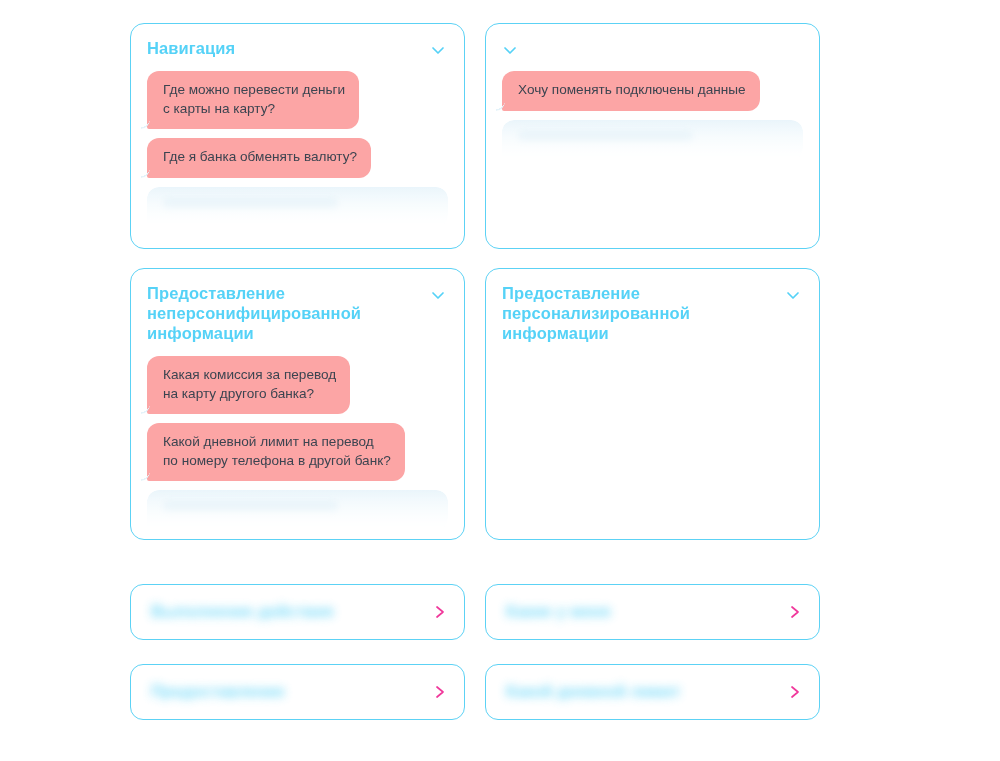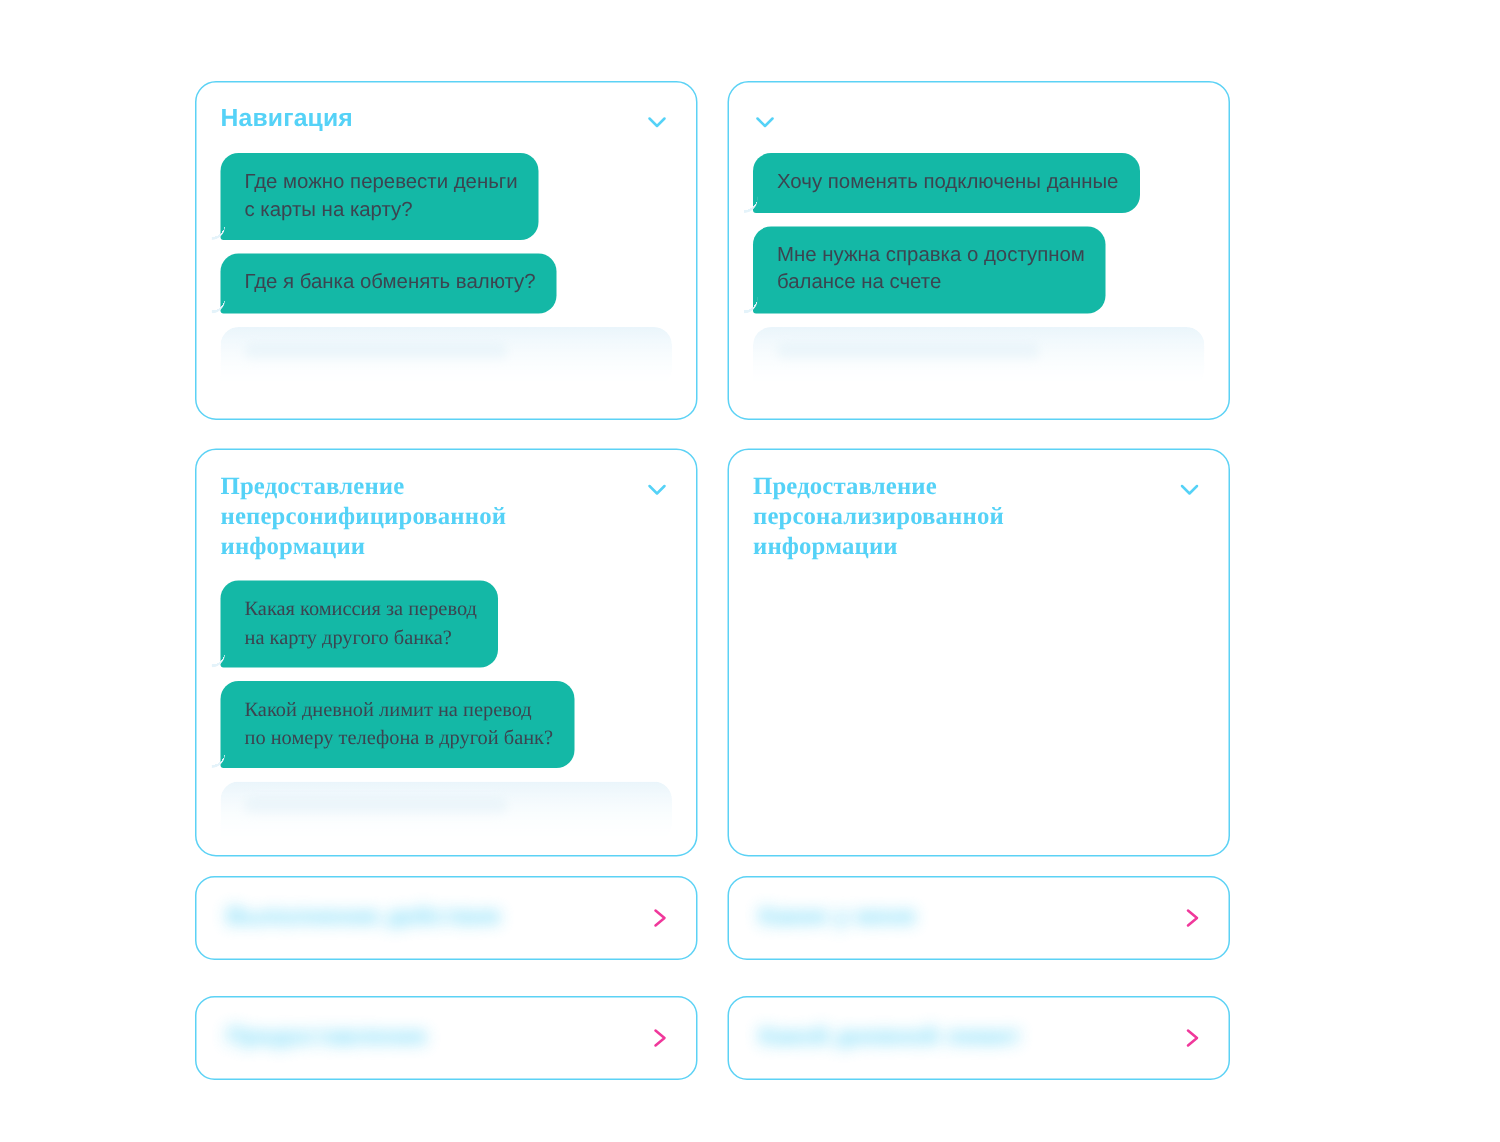--- a/index.html
+++ b/index.html
@@ -15,40 +15,40 @@
   .page {
     position: relative;
     width: 1000px;
     height: 761px;
     background: #ffffff;
   }
 
   .grid {
     position: absolute;
     left: 130px;
-    top: 54px;
+    top: 23px;
     width: 690px;
     display: grid;
     grid-template-columns: 335px 335px;
     column-gap: 20px;
     row-gap: 19px;
     border-radius: 21px;
   }
 
   
   .card {
     position: relative;
     background: #ffffff;
     border: 1.4px solid #5CD2F5;
     border-radius: 14px;
     padding: 14px 16px 16px 16px;
     overflow: hidden;
   }
   .card.row1 { height: 226px; }
-  .card.row2 { height: 272px; font-family: Liberation Serif, serif; }
+  .card.row2 { height: 272px; }
 
   .card-head {
     display: flex;
     align-items: flex-start;
     justify-content: space-between;
     gap: 10px;
   }
 
   .card-title {
     color: #55D2F7;
@@ -72,21 +72,21 @@
   .bubbles {
     position: relative;
     margin-top: 13px;
     display: flex;
     flex-direction: column;
     gap: 9px;
   }
 
   .bubble {
     position: relative;
-    background: #14b8a6;
+    background: #fca5a5;
     border-radius: 12px 12px 12px 2px;
     padding: 10px 14px 11px 16px;
     color: #3C4450;
     font-size: 13.6px;
     line-height: 18.5px;
     width: fit-content;
     max-width: 100%;
   }
   .bubble::after {
     content: "";
@@ -190,22 +190,20 @@
     <div class="card row1">
       <div class="card-head">
         <span class="chev-down">
           <svg viewBox="0 0 16 16" width="16" height="16" fill="none">
               <path d="M3 6 L8 11 L13 6" stroke="#55D2F7" stroke-width="1.7" stroke-linecap="round" stroke-linejoin="round"></path>
             </svg>
         </span>
       </div>
       <div class="bubbles">
         <div class="bubble" style="white-space:pre-line">Хочу поменять подключены данные</div>
-        <div class="bubble" style="white-space:pre-line">Мне нужна справка о доступном
-балансе на счете</div>
         <div class="bubble fade">
             <span class="ghost-line"></span>
           </div>
       </div>
     </div>
 
     <div class="card row2">
       <div class="card-head">
         <div class="card-title">Предоставление неперсонифицированной информации</div>
         <span class="chev-down">

